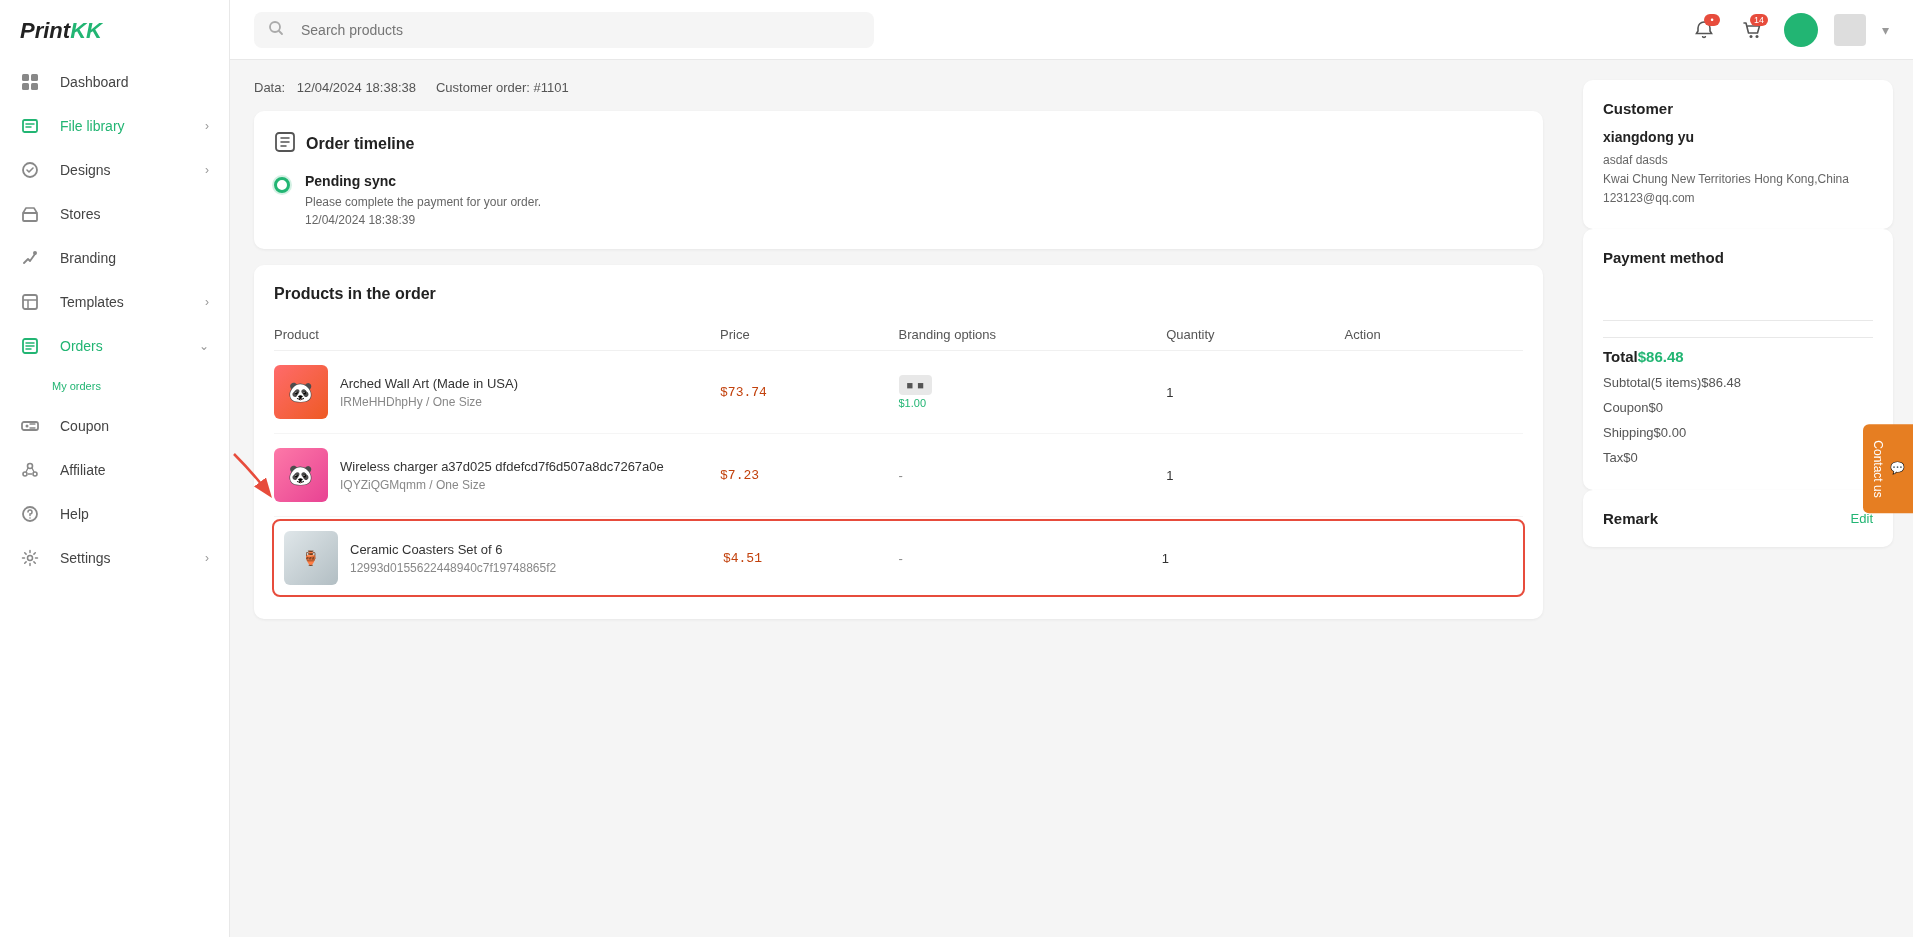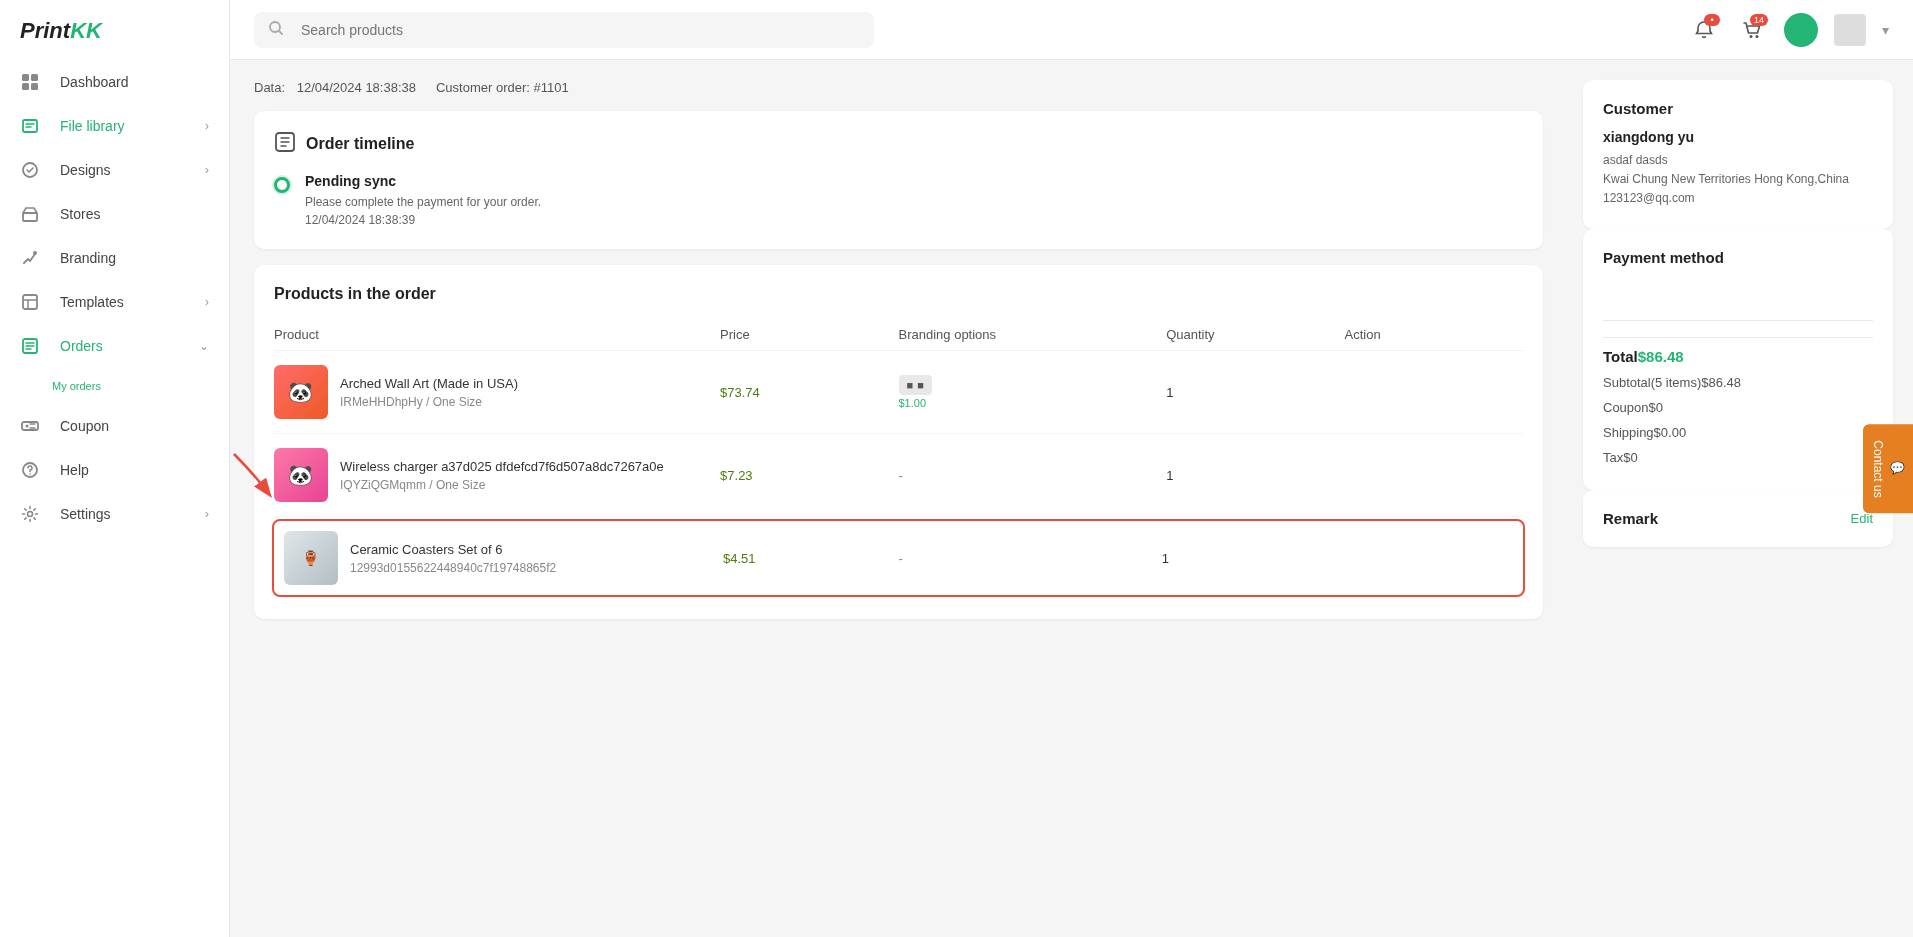--- a/index.html
+++ b/index.html
@@ -221,21 +221,21 @@
     .product-thumb {
       width: 54px;
       height: 54px;
       border-radius: 6px;
       overflow: hidden;
       flex-shrink: 0;
       background: #f0f0f0;
     }
     .product-name { font-size: 13px; color: #333; line-height: 1.4; }
     .product-variant { font-size: 12px; color: #888; margin-top: 2px; }
-    .price-cell { font-size: 13px; color: #4d7c0f; }
+    .price-cell { font-size: 13px; color: #c2410c; font-family: Liberation Mono, monospace; }
     .branding-cell { font-size: 13px; color: #888; }
     .branding-btn {
       background: #e8e8e8;
       border: none;
       border-radius: 4px;
       padding: 4px 8px;
       font-size: 11px;
       cursor: pointer;
       color: #555;
       display: inline-flex;
@@ -449,20 +449,31 @@
       <span class="nav-icon icon-svg">
         <svg width="18" height="18" viewBox="0 0 18 18" fill="none">
             <rect x="1" y="5" width="16" height="8" rx="2" stroke="#888" stroke-width="1.8" fill="none"></rect>
             <circle cx="6" cy="9" r="1.5" fill="#888"></circle>
             <path d="M9 7h5M9 11h5" stroke="#888" stroke-width="1.3" stroke-linecap="round"></path>
           </svg>
       </span>
       <span>Coupon</span>
     </div>
 
+    <div class="nav-item">
+      <span class="nav-icon icon-svg">
+        <svg width="18" height="18" viewBox="0 0 18 18" fill="none">
+            <circle cx="9" cy="5" r="2.5" stroke="#888" stroke-width="1.6" fill="none"></circle>
+            <circle cx="4" cy="13" r="2" stroke="#888" stroke-width="1.6" fill="none"></circle>
+            <circle cx="14" cy="13" r="2" stroke="#888" stroke-width="1.6" fill="none"></circle>
+            <path d="M7 7l-2 4M11 7l2 4M7 13h4" stroke="#888" stroke-width="1.3"></path>
+          </svg>
+      </span>
+      <span>Affiliate</span>
+    </div>
 
     <div class="nav-item">
       <span class="nav-icon icon-svg">
         <svg width="18" height="18" viewBox="0 0 18 18" fill="none">
             <circle cx="9" cy="9" r="7" stroke="#888" stroke-width="1.8" fill="none"></circle>
             <path d="M7 7a2 2 0 1 1 2 2v1.5" stroke="#888" stroke-width="1.5" stroke-linecap="round"></path>
             <circle cx="9" cy="13" r=".8" fill="#888"></circle>
           </svg>
       </span>
       <span>Help</span>

